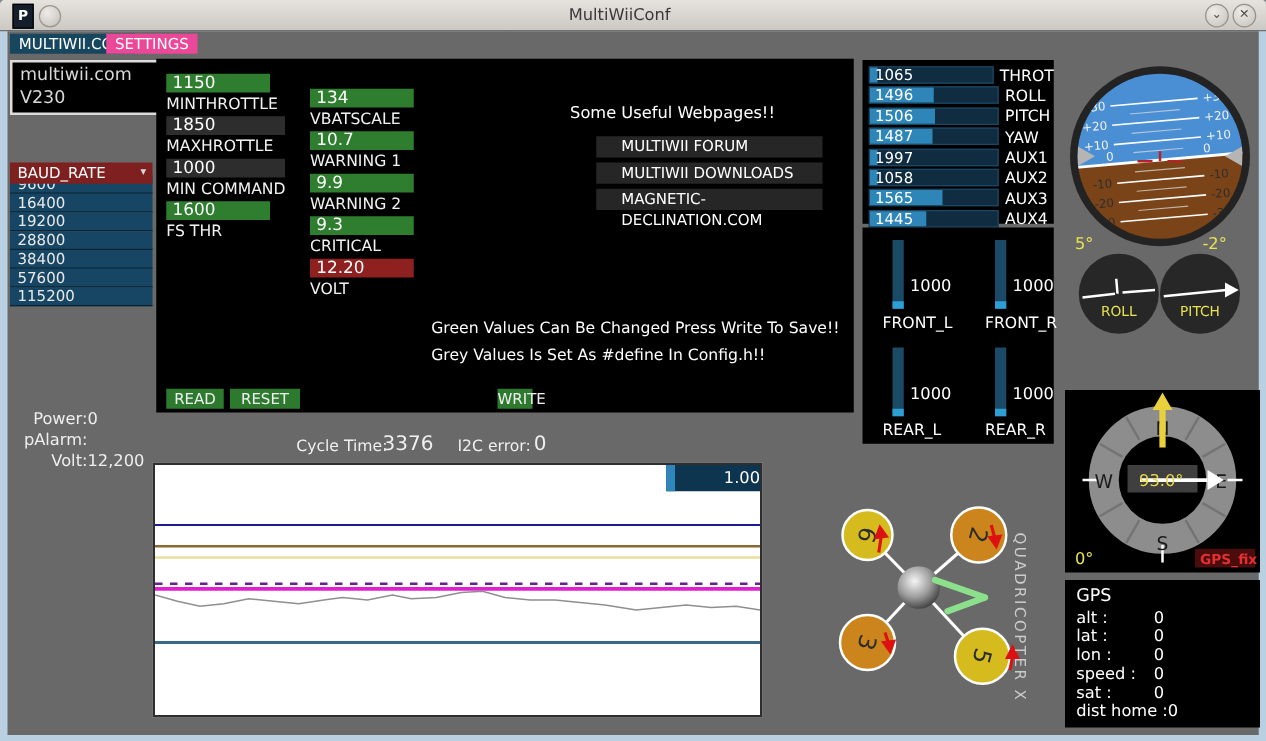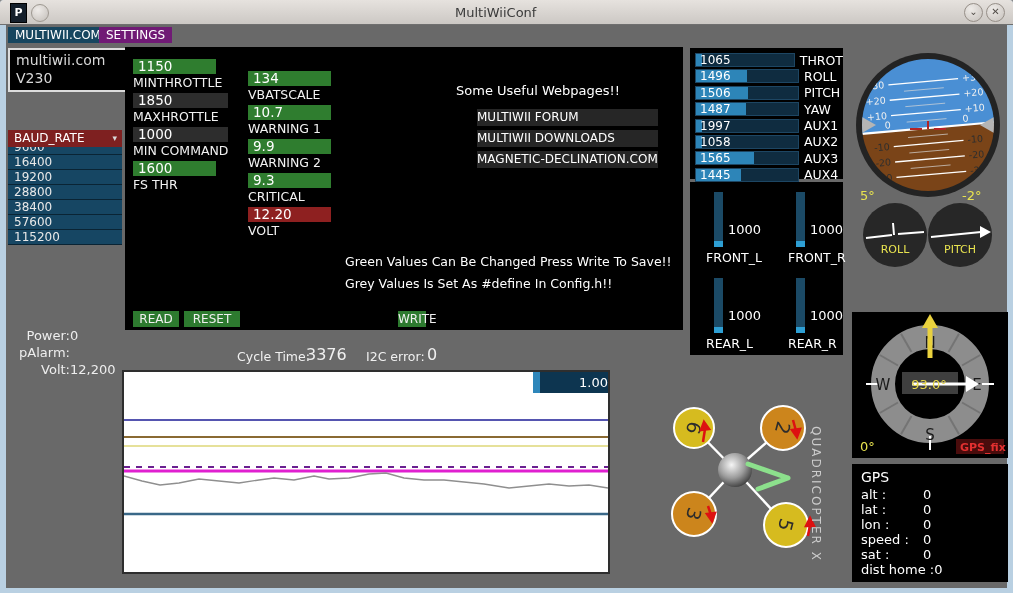--- a/index.html
+++ b/index.html
@@ -14,21 +14,21 @@
     background:radial-gradient(circle at 6px 5px,#efece9,#c2bdb8);border:1px solid #9d9890;}
   #title-text{position:absolute;left:455px;top:5px;font-size:13px;color:#3a3a3a;}
   .winbtn{position:absolute;top:3px;width:17px;height:17px;border-radius:50%;
     background:radial-gradient(circle at 6px 5px,#eeebe8,#c6c1bc);border:1px solid #968f88;
     color:#524d48;font-size:10px;text-align:center;line-height:16px;}
   #btn-min{right:30px;} #btn-close{right:8px;}
   
   #content{position:absolute;left:6px;top:25px;width:1001px;height:563px;background:#696969;}
   .tab{position:absolute;height:16px;line-height:16px;padding:0 7px;font-size:12px;color:#fff;}
   #tab-multiwii{left:8px;top:27px;background:#17465f;}
-  #tab-settings{left:99px;top:27px;background:#701a75;}
+  #tab-settings{left:85px;top:27px;background:#ec4899;}
   
   #version-box{position:absolute;left:8px;top:48px;width:110px;height:38px;background:#000;
     border:2px solid #dcdcdc;color:#d8d8d8;font-size:14px;padding:1px 6px;line-height:18px;}
   #baud-header{position:absolute;left:8px;top:130px;width:108px;height:17px;background:#7e2020;
     color:#fff;font-size:12px;line-height:17px;padding-left:6px;z-index:3;}
   #baud-header .arrow{position:absolute;right:5px;top:0;font-size:9px;color:#d8d8d8;}
   #baud-list{position:absolute;left:8px;top:140px;width:114px;z-index:2;}
   .baud-item{height:14px;line-height:14px;font-size:12px;color:#e8e8e8;background:#164663;
     padding-left:6px;border-bottom:1px solid #0a2434;}
   #power-block{position:absolute;left:12px;top:327px;color:#eee;font-size:13px;line-height:17px;text-align:right;}
@@ -36,21 +36,21 @@
   
   #config-panel{position:absolute;left:125px;top:47px;width:558px;height:283px;background:#000;}
   #cfg-left{position:absolute;left:133px;top:59px;}
   #cfg-right{position:absolute;left:248px;top:71px;}
   .chip{height:15px;line-height:15px;font-size:13.5px;color:#fff;padding-left:5px;width:78px;}
   .chip.green{background:#2f7d2f;} .chip.grey{background:#2d2d2d;width:90px;} .chip.red{background:#8e2020;}
   .cfg-label{margin:1px 0 3px;font-size:12.5px;color:#f2f2f2;line-height:15px;}
   #web-title{position:absolute;left:448px;top:83px;width:180px;text-align:center;font-size:13px;color:#fff;}
   #web-links{position:absolute;left:477px;top:109px;width:181px;}
   .web-link{height:17px;line-height:17px;margin-bottom:4px;background:#262626;color:#fff;
-    font-size:12px;padding-left:0;}
+    font-size:12px;padding-left:20px;}
   #note1{position:absolute;left:345px;top:254px;font-size:12.5px;color:#fff;}
   #note2{position:absolute;left:345px;top:276px;font-size:12.5px;color:#fff;}
   .gbtn{position:absolute;height:16px;line-height:16px;text-align:center;background:#2d7a2f;
     color:#f0f0f0;font-size:12px;}
   #btn-read{left:133px;top:311px;width:46px;}
   #btn-reset{left:184px;top:311px;width:56px;}
   #btn-write{left:398px;top:311px;width:28px;}
   
   .sb-lab{position:absolute;font-size:12.5px;color:#f0f0f0;}
   .sb-val{position:absolute;font-size:16px;color:#f0f0f0;}

